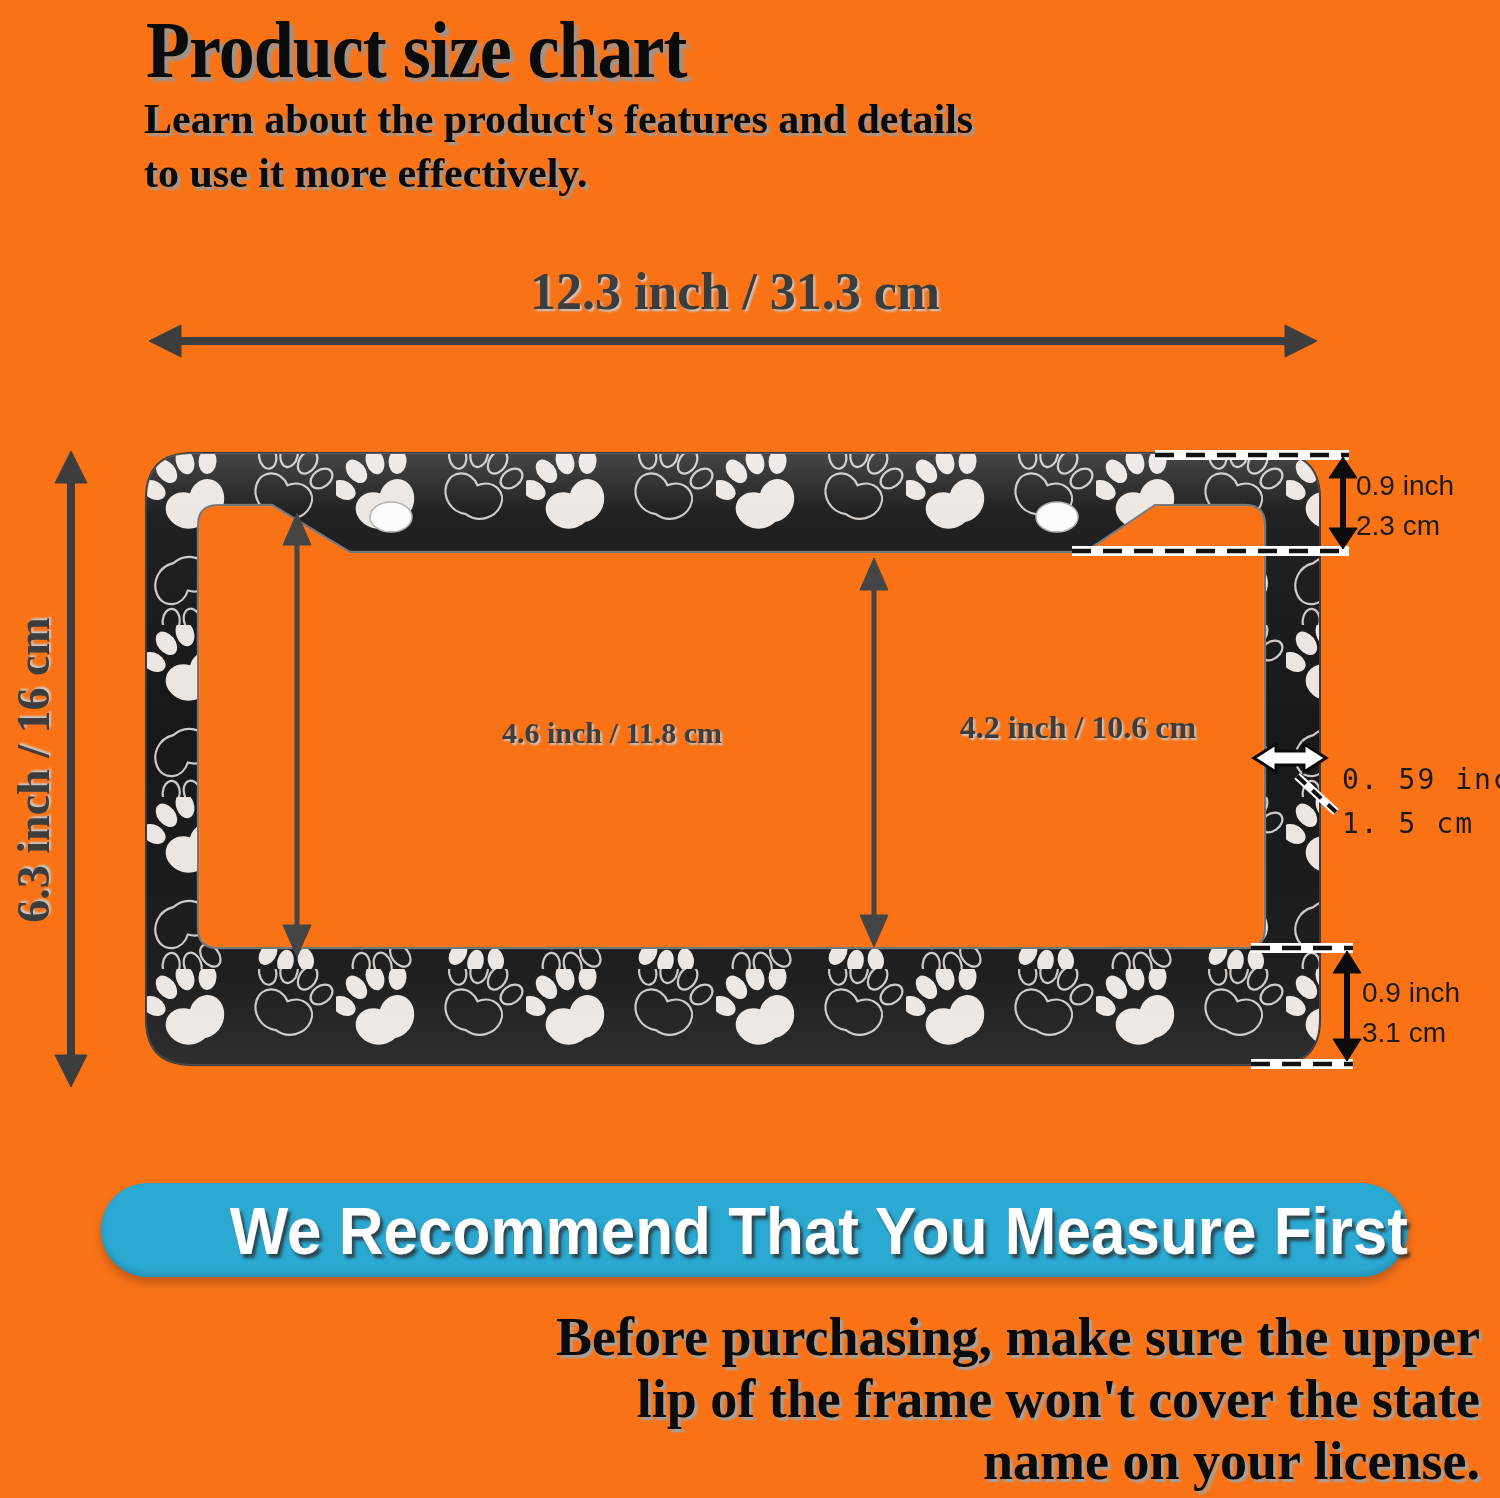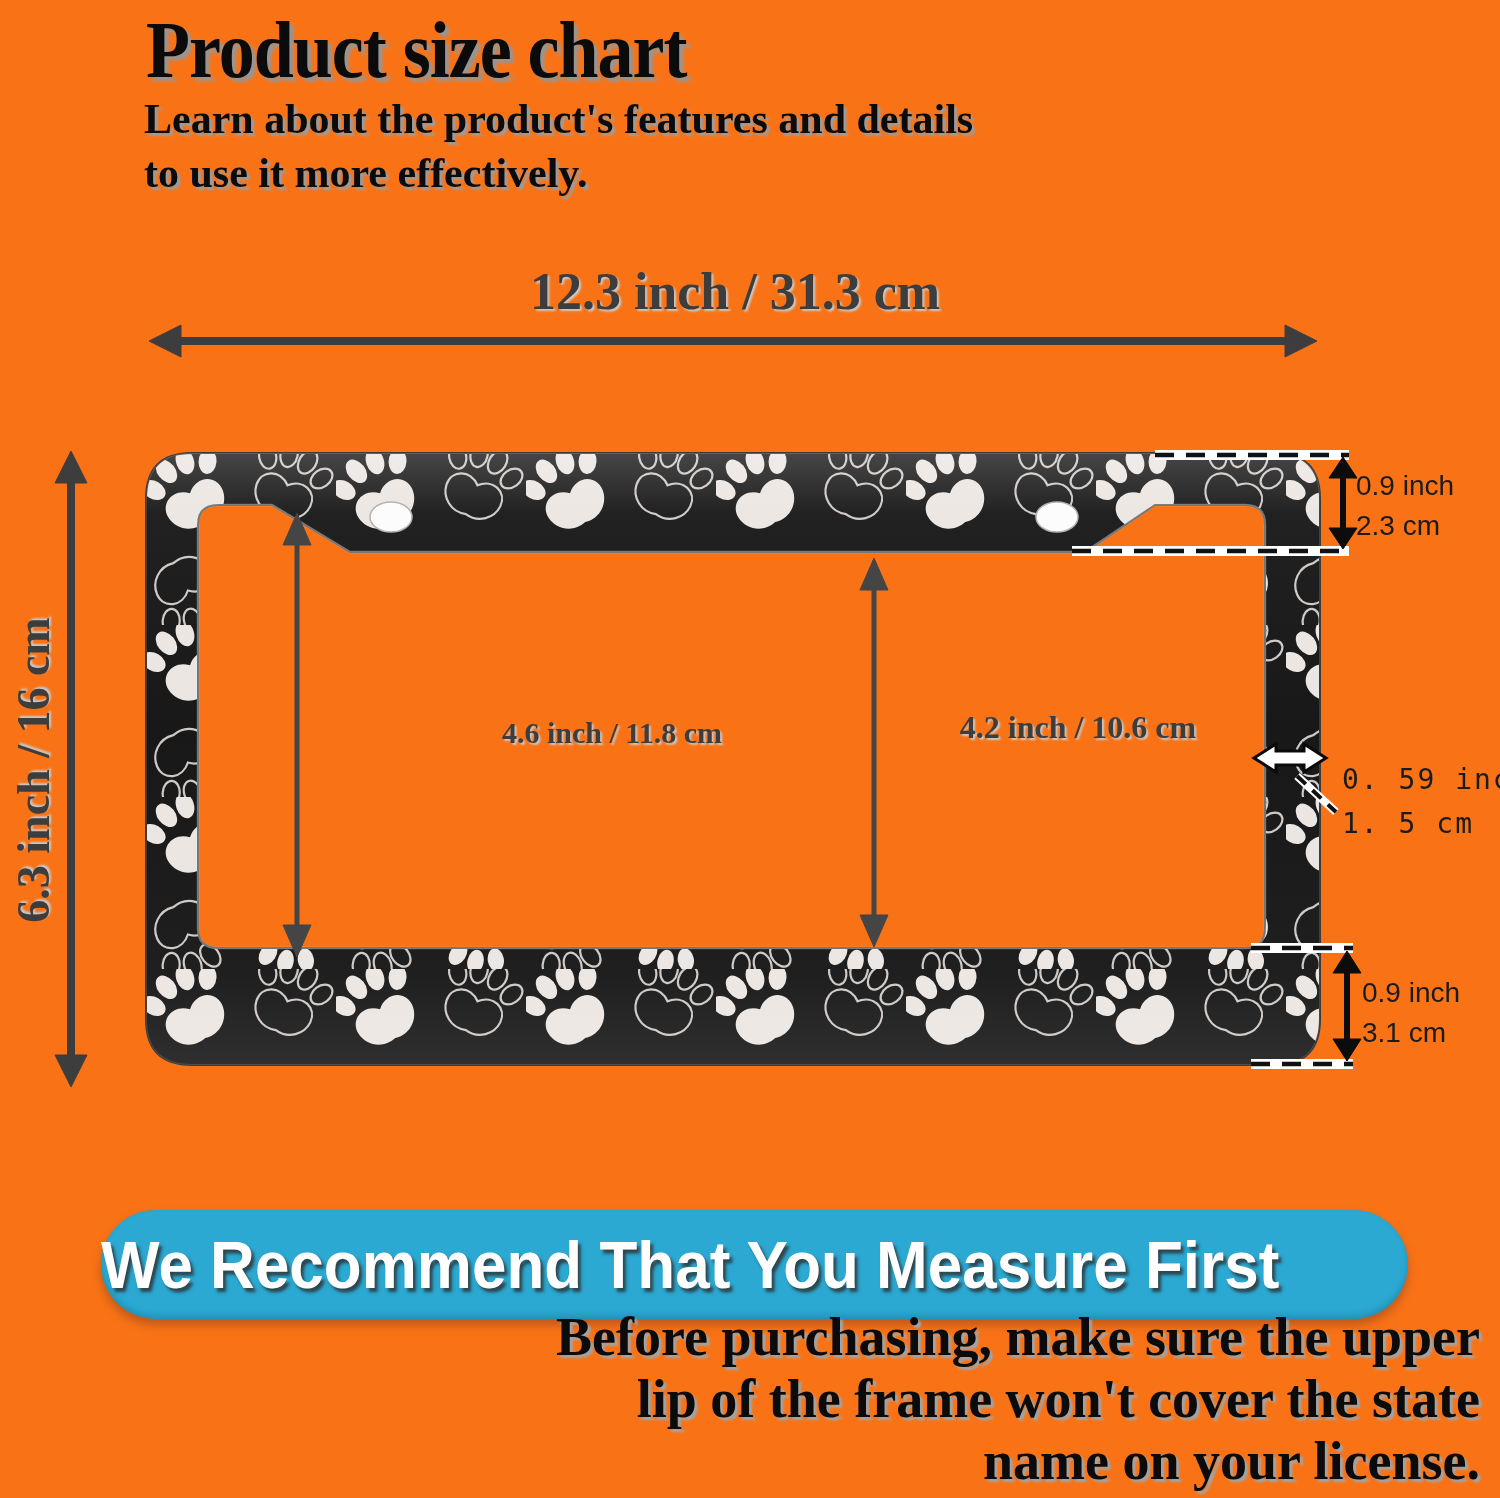--- a/index.html
+++ b/index.html
@@ -23,24 +23,24 @@
   .dim-42{left:1078px;top:727px;transform:translate(-50%,-50%);font-size:32px;}
 
   .sans-label{position:absolute;font-family:"Liberation Sans",sans-serif;
     color:#1b1b1b;font-size:28px;line-height:40px;white-space:nowrap;}
   .lbl-09{left:1356px;top:466px;}
   .lbl-12{left:1362px;top:973px;}
   .mono-label{position:absolute;font-family:"DejaVu Sans Mono",monospace;
     color:#1b1b1b;font-size:28px;line-height:44px;letter-spacing:2px;white-space:nowrap;}
   .lbl-059{left:1342px;top:758px;}
 
-  .banner{position:absolute;left:101px;top:1183px;width:1307px;height:109px;
+  .banner{position:absolute;left:101px;top:1183px;width:1307px;height:94px;
     background:var(--banner_blue);border-radius:55px;
-    display:flex;align-items:center;justify-content:flex-start;
-    box-shadow:0 6px 10px rgba(90,40,40,0.35), inset 0 -4px 6px rgba(0,0,0,0.15);margin-top:27px;}
+    display:flex;align-items:center;justify-content:flex-end;
+    box-shadow:0 6px 10px rgba(90,40,40,0.35), inset 0 -4px 6px rgba(0,0,0,0.15);}
   .banner span{font-family:"Liberation Sans",sans-serif;font-weight:bold;font-size:62px;
     color:#ffffff;white-space:nowrap;text-shadow:3px 4px 3px rgba(45,45,45,0.8);
     transform:scaleY(1.08);}
 
   .note{position:absolute;left:0;top:1306px;width:1480px;text-align:right;
     font-family:"Liberation Serif",serif;font-weight:bold;font-size:54px;line-height:62px;
     color:var(--text_black);text-shadow:3px 3px 2px #a3a3a3;}
 
   .dash-casing{stroke:#ffffff;stroke-width:10;fill:none;}
   .dash-ink{stroke:#111111;stroke-width:4.5;stroke-dasharray:19 12;fill:none;}

